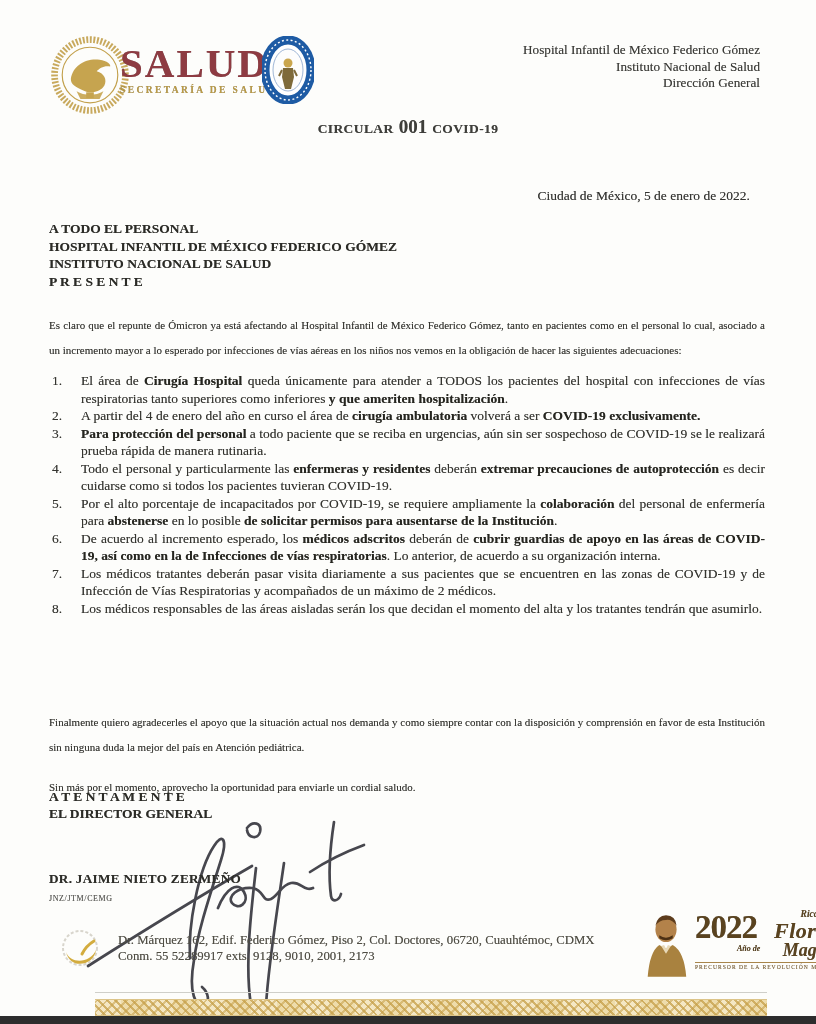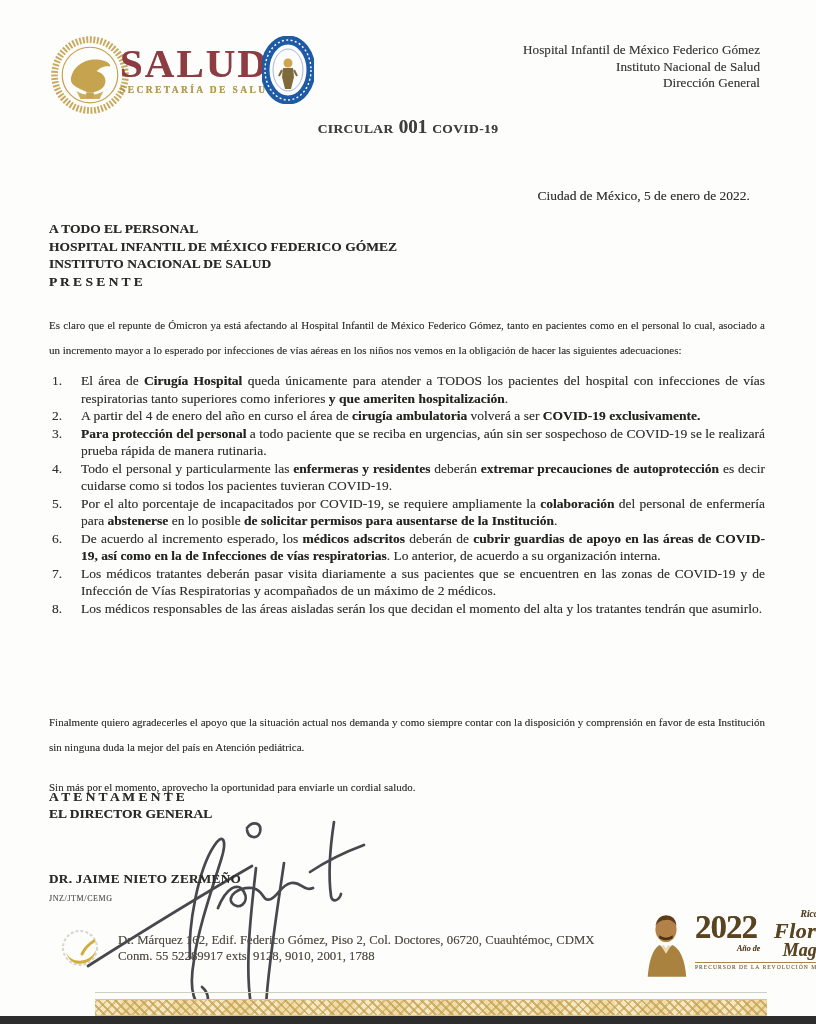--- a/index.html
+++ b/index.html
@@ -166,21 +166,21 @@
   <div class="signame">DR. JAIME NIETO ZERMEÑO</div>
   <div class="initials">JNZ/JTM/CEMG</div>
 
   <svg class="f-emblem" viewBox="0 0 44 50">
     <circle cx="22" cy="22" r="17" fill="none" stroke="#d8d5cc" stroke-width="2" stroke-dasharray="3 2"></circle>
     <path d="M8,26 C12,38 32,38 38,24 C36,40 12,44 8,26 Z" fill="#d3ac3e"></path>
     <path d="M24,28 C27,22 31,18 36,15" stroke="#d3ac3e" stroke-width="3" fill="none" stroke-linecap="round"></path>
   </svg>
   <div class="f-text">
     <div>Dr. Márquez 162, Edif. Federico Gómez, Piso 2, Col. Doctores, 06720, Cuauhtémoc, CDMX</div>
-    <div>Conm. 55 52289917 exts. 9128, 9010, 2001, 1788</div>
+    <div>Conm. 55 52289917 exts. 9128, 9010, 2001, 2173</div>
   </div>
 
   <div class="ylogo">
     <svg class="portrait" viewBox="0 0 54 70">
       <ellipse cx="27" cy="19" rx="11" ry="13" fill="#b3824a"></ellipse>
       <path d="M16,15 Q18,4 27,4 Q37,4 38,15 Q33,8 27,9 Q20,9 16,15 Z" fill="#5d3c1c"></path>
       <path d="M20,25 Q27,30 34,25 L34,28 Q27,32 20,28 Z" fill="#4c3014"></path>
       <path d="M8,68 Q10,42 20,35 L27,39 L34,35 Q46,42 48,68 Z" fill="#a9823f"></path>
       <path d="M22,36 L27,44 L32,36 L29,35 L27,39 L25,35 Z" fill="#e8d9b8"></path>
     </svg>

